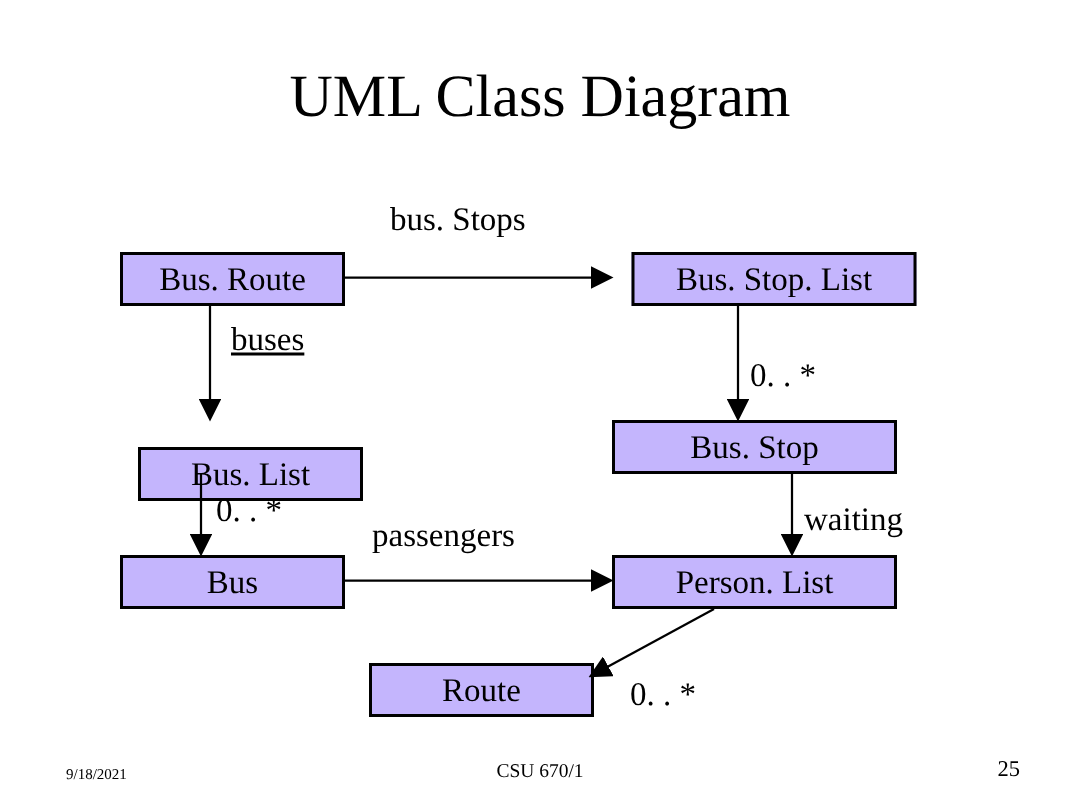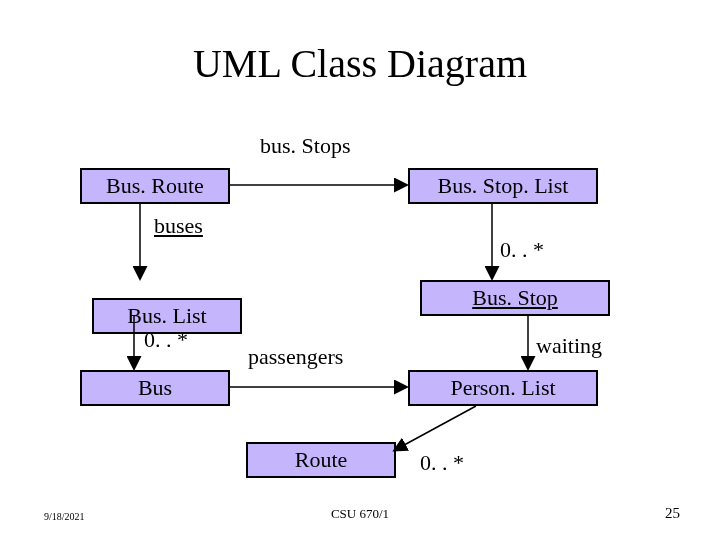--- a/index.html
+++ b/index.html
@@ -68,23 +68,23 @@
   }
 </style>
 </head>
 <body>
 
 <div class="slide">
 
   <div class="title">UML Class Diagram</div>
 
   <div class="box" style="left:80px; top:168px; width:146px;"><span>Bus. Route</span></div>
-  <div class="box" style="left:408px; top:168px; width:186px;"><span>Bus. Stop. List</span></div>
+  <div class="box" style="left:421px; top:168px; width:186px;"><span>Bus. Stop. List</span></div>
   <div class="box" style="left:80px; top:298px; width:146px;margin-left:12px;"><span>Bus. List</span></div>
-  <div class="box" style="left:420px; top:280px; width:186px;text-decoration:underline;"><span>Bus. Stop</span></div>
+  <div class="box" style="left:408px; top:280px; width:186px;"><span>Bus. Stop</span></div>
   <div class="box" style="left:80px; top:370px; width:146px;"><span>Bus</span></div>
   <div class="box" style="left:408px; top:370px; width:186px;"><span>Person. List</span></div>
   <div class="box" style="left:246px; top:442px; width:146px;"><span>Route</span></div>
 
   <div class="label" style="left:260px; top:133px;">bus. Stops</div>
   <div class="label" style="left:154px; top:213px;text-decoration:underline;">buses</div>
   <div class="label" style="left:500px; top:237px;">0. . *</div>
   <div class="label" style="left:144px; top:327px;">0. . *</div>
   <div class="label" style="left:248px; top:344px;">passengers</div>
   <div class="label" style="left:536px; top:333px;">waiting</div>

